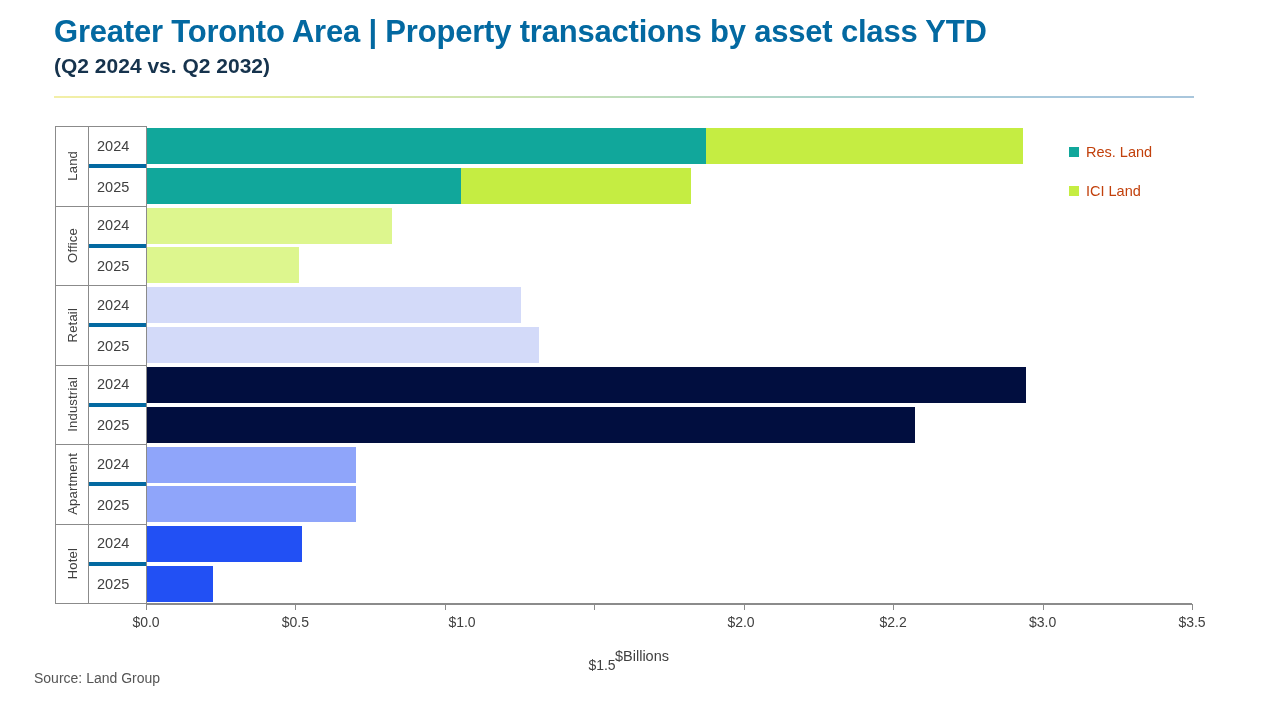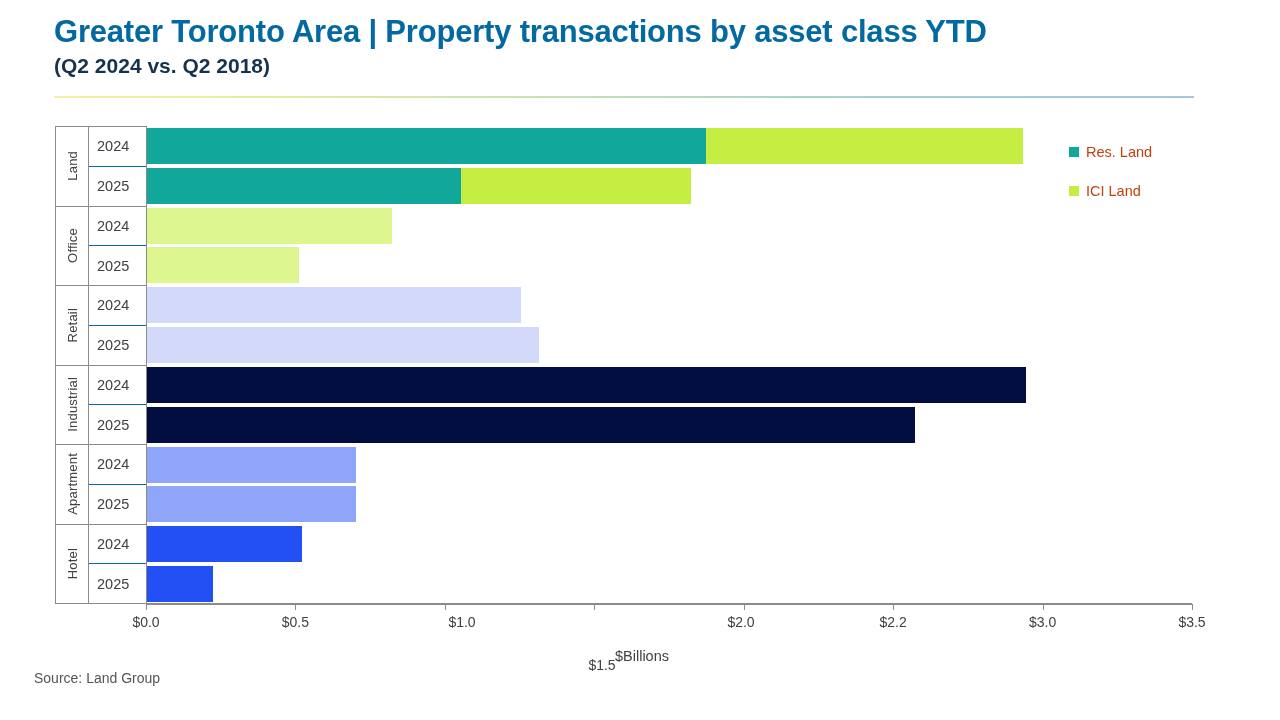--- a/index.html
+++ b/index.html
@@ -52,21 +52,21 @@
     font-size: 13px; color: #404040;
   }
   .cat-name span {
     writing-mode: vertical-rl; transform: rotate(180deg);
     white-space: nowrap; letter-spacing: 0.2px;
   }
   .cat-years { flex: 1; display: flex; flex-direction: column; }
   .cat-year {
     flex: 1 1 0; display: flex; align-items: center; padding-left: 8px;
     font-size: 14.5px; color: #404040;
-    border-bottom: 1px solid #0369a1;
+    border-bottom: 4px solid #0369a1;
   }
   .cat-year:last-child { border-bottom: none; }
 
   
   #bars-region {
     position: absolute; left: 146px; top: 126px;
     width: 1046px; height: 478px;
     border-left: 1px solid #8b8b8b;
     border-bottom: 1px solid #8b8b8b;
   }
@@ -99,21 +99,21 @@
   #source {
     position: absolute; left: 34px; top: 670px;
     font-size: 14px; color: #555;
   }
 </style>
 </head>
 <body>
 
 <div id="header">
   <div id="title-main">Greater Toronto Area | Property transactions by asset class YTD</div>
-  <div id="title-sub">(Q2 2024 vs. Q2 2018)</div>
+  <div id="title-sub">(Q2 2024 vs. Q2 2032)</div>
   <div id="divider"></div>
 </div>
 
 <div id="plot">
 
   <div id="cat-axis">
       <div class="cat-group">
         <div class="cat-name">
           <span>Land</span>
         </div>

